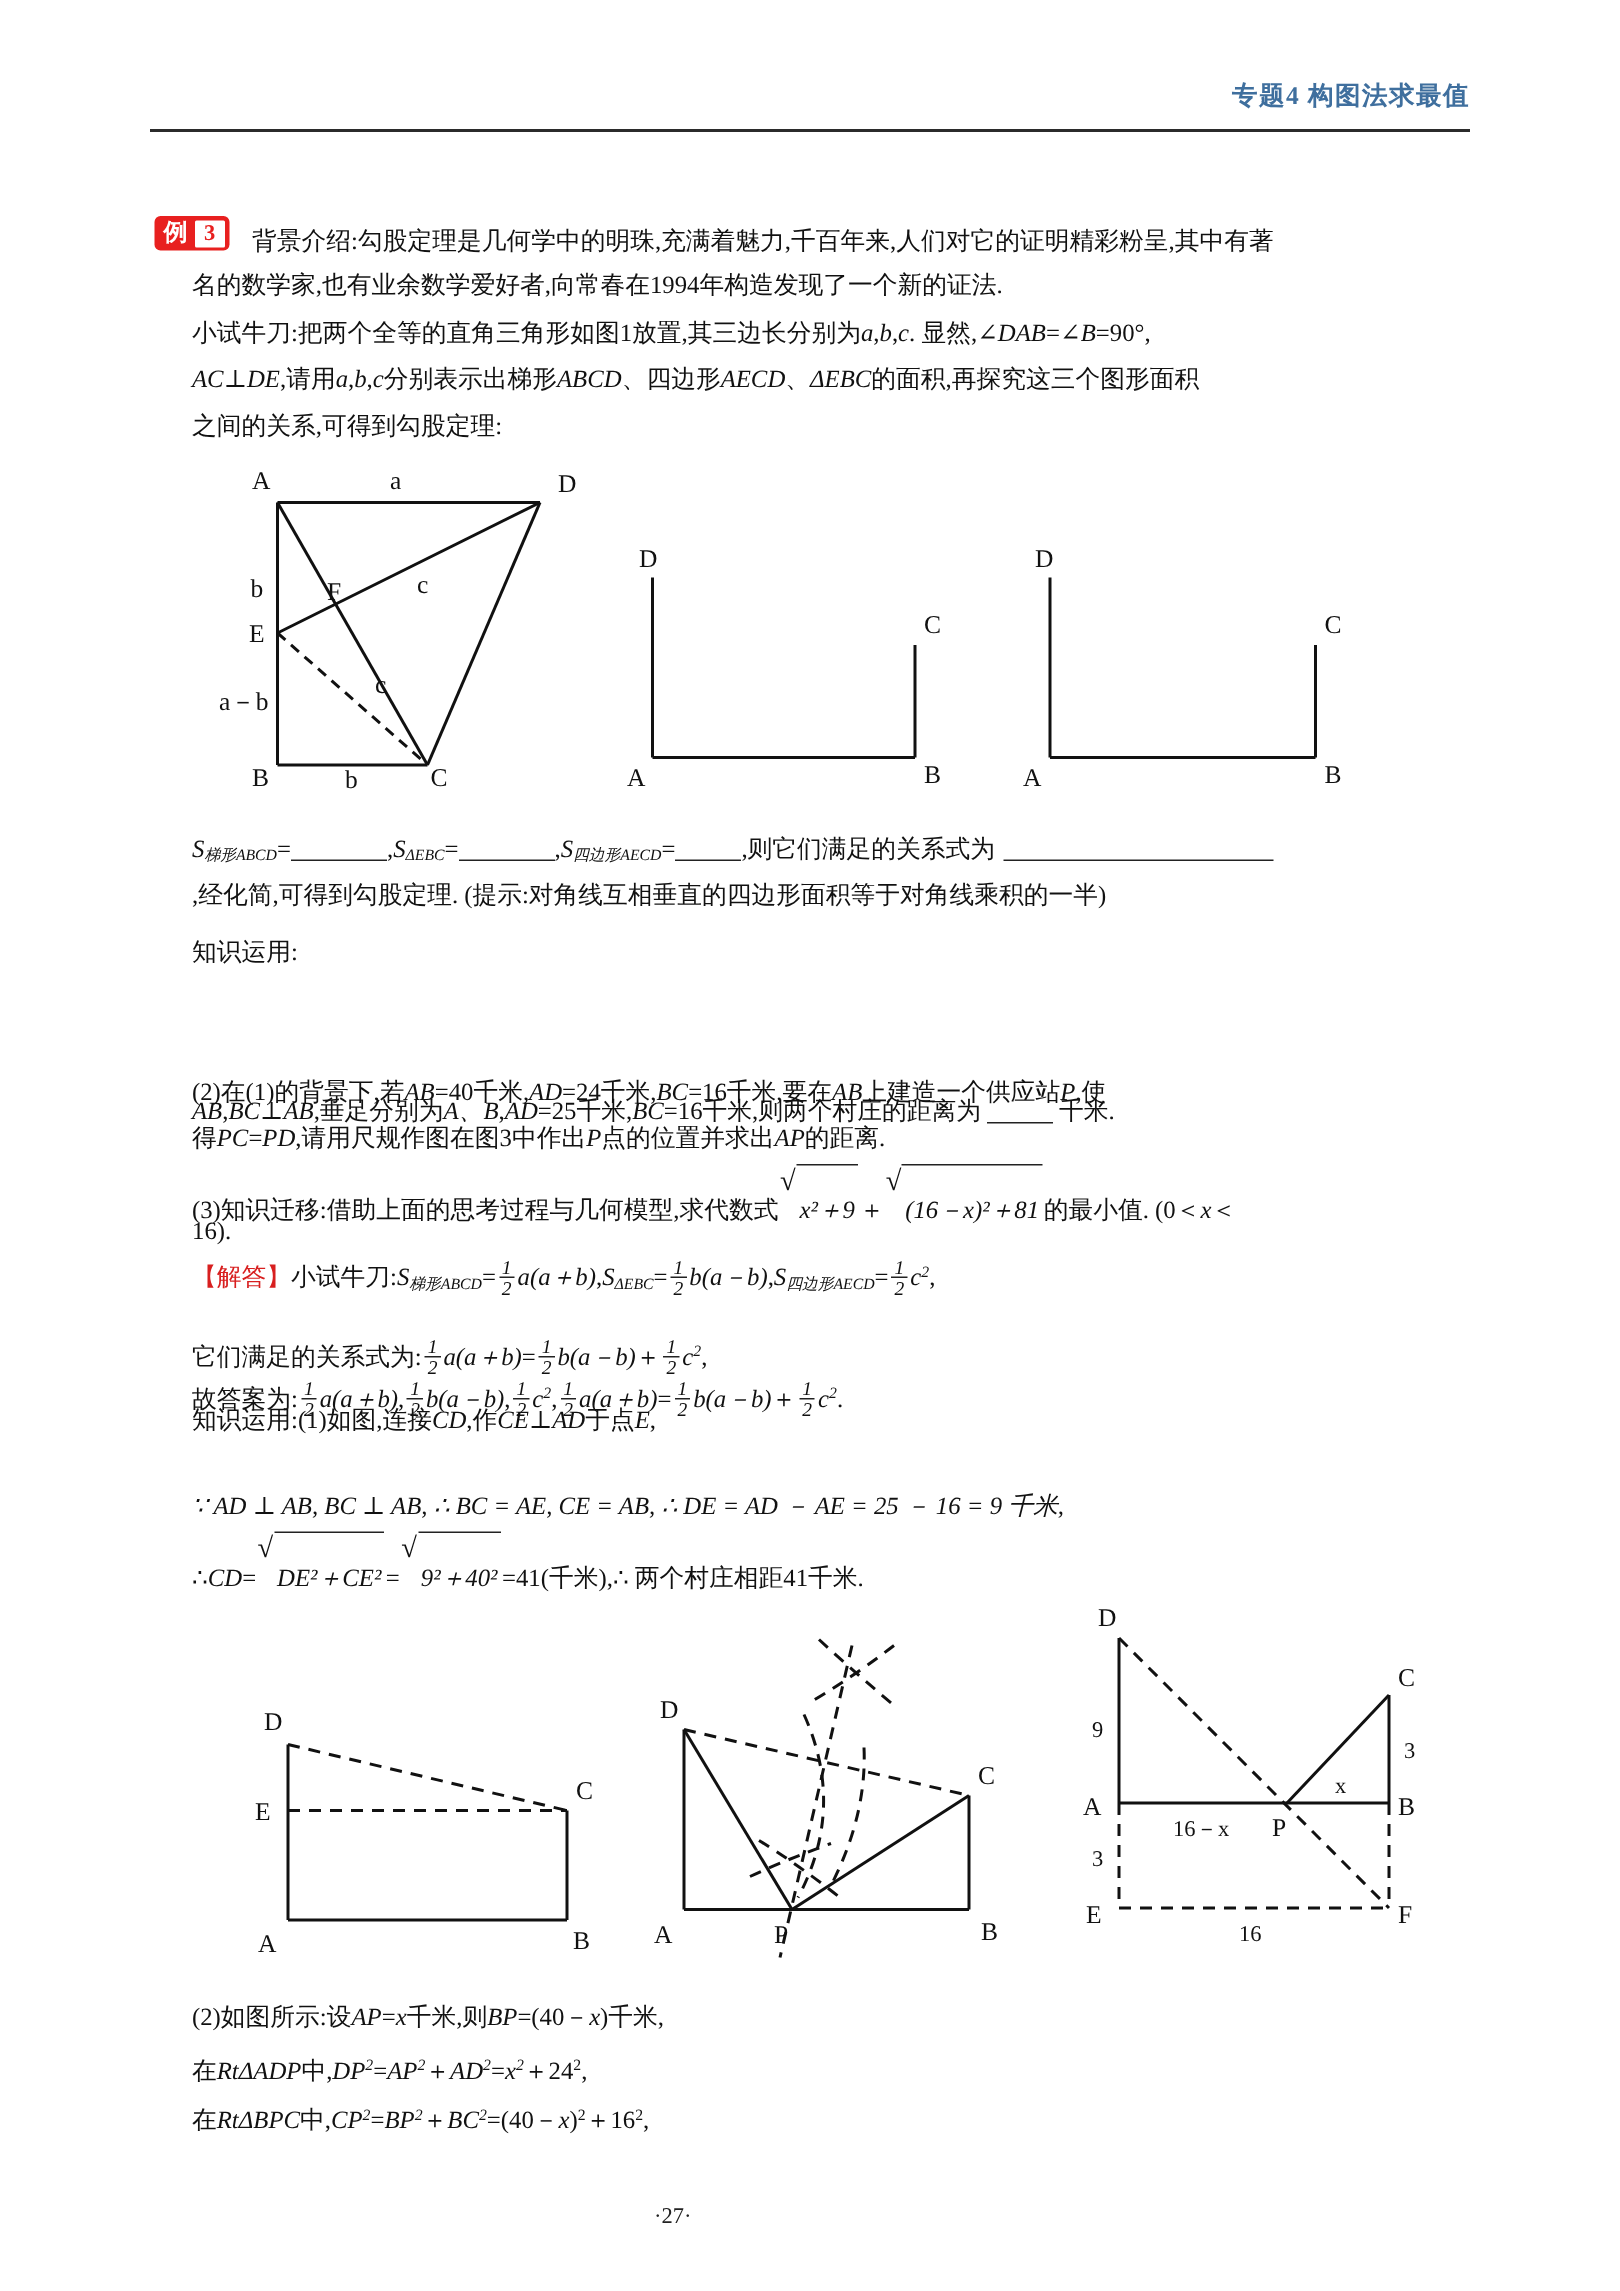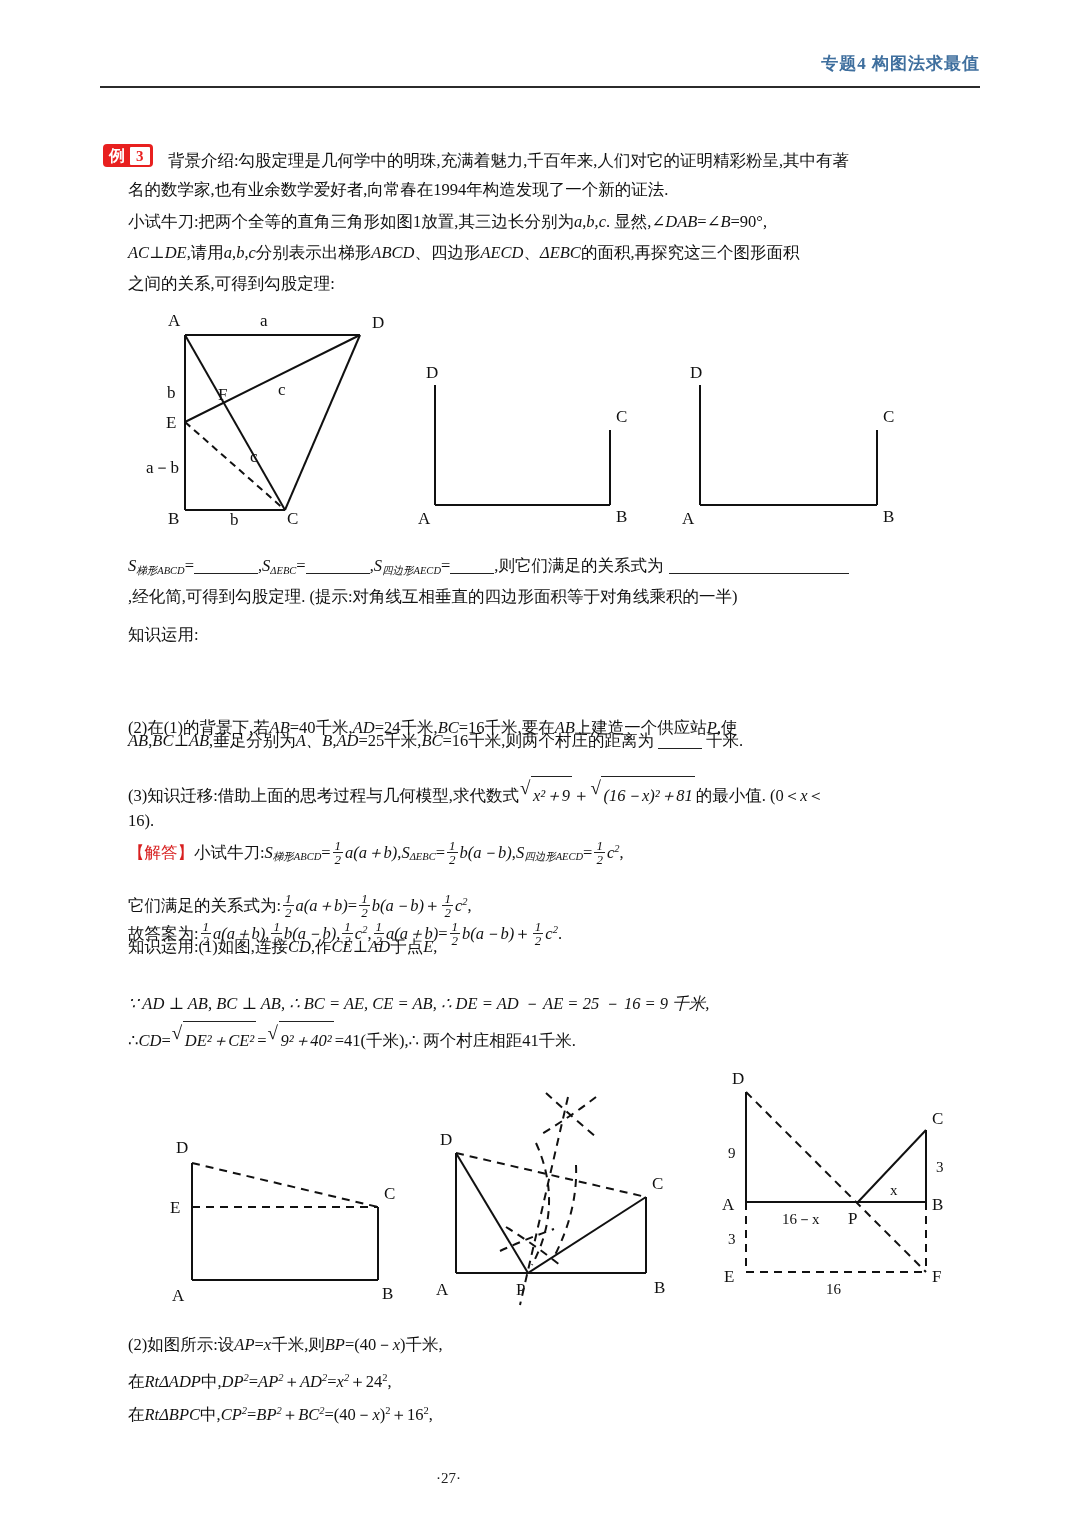--- a/index.html
+++ b/index.html
@@ -67,21 +67,21 @@
   }
   .frac .n{display:block;font-size:13px;padding:0 2px;}
   .frac .d{display:block;font-size:13px;border-top:1.3px solid #222;padding:0 2px;}
 
   
   .rad{display:inline-block;position:relative;padding-left:11px;margin:0 1px;}
   .rad::before{
     content:"\221A";position:absolute;left:0;top:-2px;font-size:19px;
   }
   .rad .bar{
-    display:inline-block;border-top:1.3px solid #222;padding:4px 2px 0 2px;
+    display:inline-block;border-top:1.3px solid #222;padding:15px 2px 0 2px;
     margin-top:1px;
   }
 
   
   .fig{position:absolute;}
   .fig svg{display:block;overflow:visible;}
   .lbl{
     font-family:"Liberation Serif","DejaVu Serif",serif;
     font-size:17px;fill:#111;
   }
@@ -191,20 +191,23 @@
   <div class="body-text" style="left:128px;top:620px;">
     <span>知识运用:</span>
   </div>
 
   <div class="body-text" style="left:128px;top:696px;margin-top:30px;">
     <span class="it">AB</span><span>,</span><span class="it">BC</span><span>⊥</span><span class="it">AB</span><span>,垂足分别为</span><span class="it">A、B</span><span>,</span><span class="it">AD</span><span>=25千米,</span><span class="it">BC</span><span>=16千米,则两个村庄的距离为</span><span class="blank" style="width:44px;margin:0 4px;"></span><span>千米.</span>
   </div>
 
   <div class="body-text" style="left:128px;top:713px;">
     <span>(2)在(1)的背景下,若</span><span class="it">AB</span><span>=40千米,</span><span class="it">AD</span><span>=24千米,</span><span class="it">BC</span><span>=16千米,要在</span><span class="it">AB</span><span>上建造一个供应站</span><span class="it">P</span><span>,使</span>
+  </div>
+  <div class="body-text" style="left:128px;top:744px;">
+    <span>得</span><span class="it">PC</span><span>=</span><span class="it">PD</span><span>,请用尺规作图在图3中作出</span><span class="it">P</span><span>点的位置并求出</span><span class="it">AP</span><span>的距离.</span>
   </div>
 
   <div class="body-text" style="left:128px;top:775px;">
     <span>(3)知识迁移:借助上面的思考过程与几何模型,求代数式</span><span class="rad"><span class="bar it">x²＋9</span></span><span>＋</span><span class="rad"><span class="bar it">(16－x)²＋81</span></span><span>的最小值. (0＜</span><span class="it">x</span><span>＜</span>
   </div>
   <div class="body-text" style="left:128px;top:806px;">
     <span>16).</span>
   </div>
 
   <div class="body-text" style="left:128px;top:832px;line-height:34px;">

